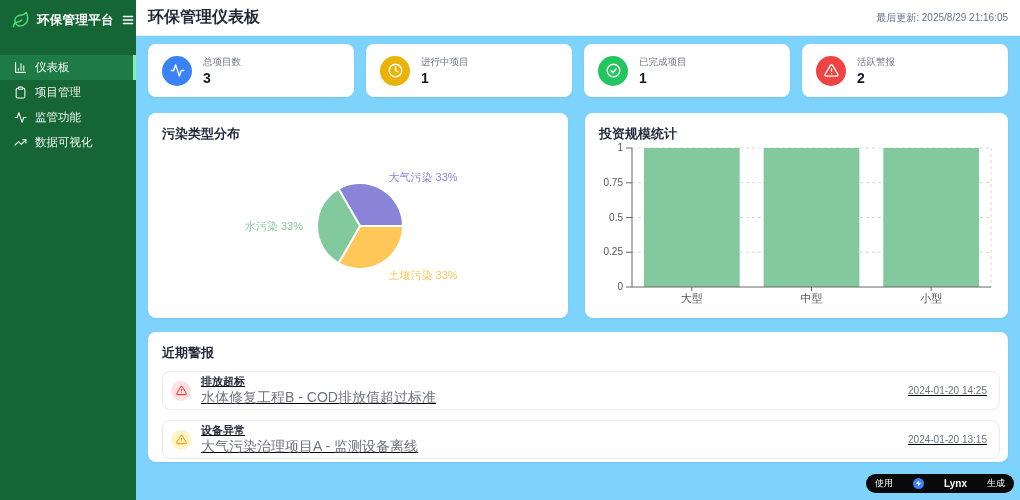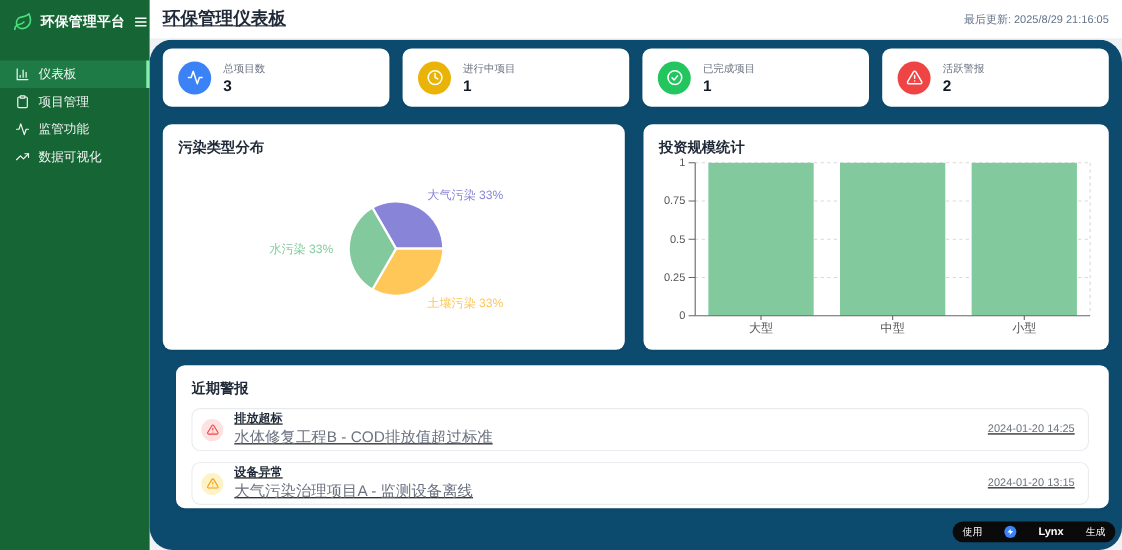--- a/index.html
+++ b/index.html
@@ -18,47 +18,47 @@
     font-size:11.5px; color:rgba(255,255,255,.93); cursor:pointer; position:relative;text-align:center; }
   .menu-item svg { flex:0 0 auto; opacity:.95; }
   .menu-item.active { background:#1e7b45; }
   .menu-item.active::after { content:""; position:absolute; right:0; top:0; bottom:0;
     width:3px; background:#86efac; }
 
   
   .header { position:absolute; left:136px; right:0; top:0; height:36px; background:#fff;
     border-bottom:1px solid #e7e9ec; display:flex; align-items:center;
     justify-content:space-between; padding:0 12px; z-index:4; }
-  .page-title { font-size:16px; font-weight:bold; color:#1f2937;text-decoration:underline; }
+  .page-title { font-size:16px; font-weight:bold; color:#1f2937; }
   .last-updated { font-size:10px; color:#64748b; }
 
   
   .main { position:absolute; left:136px; right:0; top:36px; bottom:0;
-    background:#0c4a6e; padding:8px 12px 0 12px;border-radius:21px; }
+    background:#7dd3fc; padding:8px 12px 0 12px; }
 
   .stats-row { display:flex; gap:12px; margin-bottom:16px; }
   .stat-card { flex:1; background:#fff; border-radius:8px; height:53px;
     box-shadow:0 1px 2px rgba(0,0,0,.06); display:flex; align-items:center;
     gap:11px; padding:0 14px; }
   .stat-icon { width:30px; height:30px; border-radius:50%; display:flex;
     align-items:center; justify-content:center; flex:0 0 auto; }
   .stat-label { font-size:9.5px; color:#6b7280; margin-bottom:2px; }
   .stat-value { font-size:14px; font-weight:bold; color:#111827; line-height:1; }
 
   .charts-row { display:flex; gap:17px; margin-bottom:14px; }
   .chart-card { position:relative; background:#fff; border-radius:8px; height:205px;
     box-shadow:0 1px 2px rgba(0,0,0,.06); overflow:hidden; }
   .chart-card.pie { width:420px; }
   .chart-card.bar { flex:1; }
   .chart-title { position:absolute; top:12px; left:14px; font-size:13px;
     font-weight:bold; color:#1f2937; z-index:2; }
   .chart-card svg.plot { position:absolute; left:0; top:0; }
 
   .alerts-card { background:#fff; border-radius:8px; height:130px;
-    box-shadow:0 1px 2px rgba(0,0,0,.06); padding:12px 18px 0 14px;margin-left:12px; }
+    box-shadow:0 1px 2px rgba(0,0,0,.06); padding:12px 8px 0 14px; }
   .alerts-title { font-size:13px; font-weight:bold; color:#1f2937; margin-bottom:9px; }
   .alert-row { display:flex; align-items:center; gap:10px; height:39px;
     border:1px solid #e9ebee; border-radius:8px; background:#fff;
     padding:0 12px 0 8px; margin-bottom:10px;text-decoration:underline; }
   .alert-icon { width:20px; height:20px; border-radius:50%; display:flex;
     align-items:center; justify-content:center; flex:0 0 auto; }
   .alert-icon.high { background:#fee2e2; color:#ef4444; }
   .alert-icon.medium { background:#fef3c7; color:#f59e0b; }
   .alert-title { font-size:11px; font-weight:bold; color:#1f2937; line-height:1.25; }
   .alert-desc { font-size:14px; color:#6b7280; line-height:1.25; }

